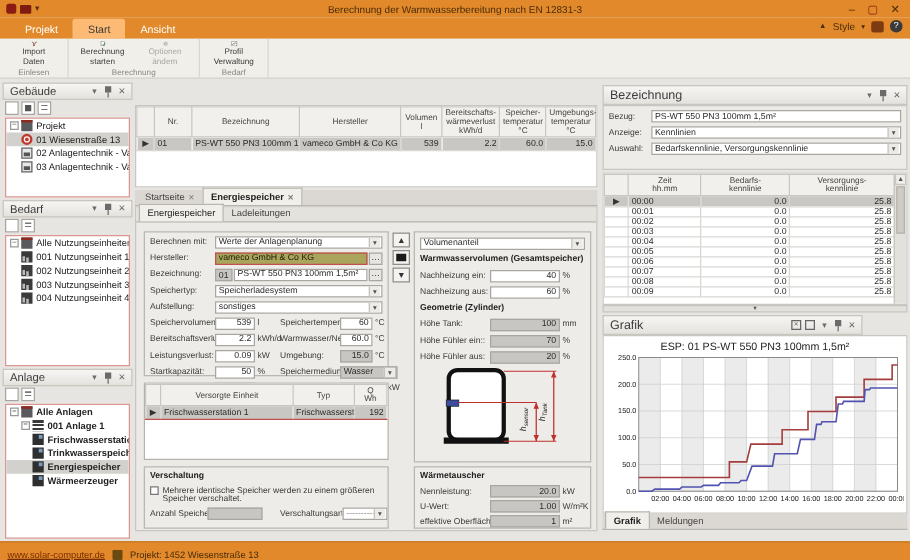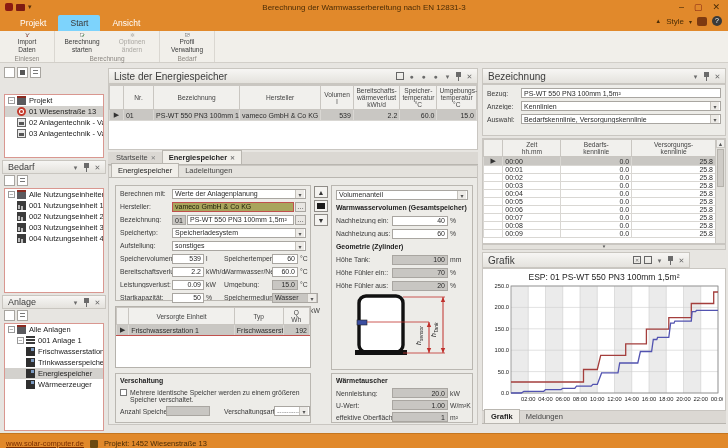--- a/index.html
+++ b/index.html
@@ -8,21 +8,21 @@
 
   
   .titlebar { position:absolute; left:0; top:0; width:728px; height:14px; background:#E1892B; display:flex; align-items:center; }
   .app-ico { width:8px; height:8px; background:#8B1A12; border-radius:2px; margin:0 3px 0 5px; }
   .qat-ico { width:9px; height:7px; background:#7E1C12; border-radius:1px; margin-right:3px; }
   .qat-dd { color:#5b3208; font-size:7px; }
   .title-text { position:absolute; left:0; right:0; text-align:center; color:#4a2c06; font-size:8px; }
   .win-btns { margin-left:auto; display:flex; gap:10px; padding-right:8px; color:#4a2c06; font-size:9px; z-index:2; }
   .tabstrip { position:absolute; left:0; top:14px; width:728px; height:17px; background:#E1892B; display:flex; align-items:flex-end; padding-left:8px; }
   .rtab { padding:3px 12px 3px; font-size:8.5px; color:#fff; }
-  .rtab.active { background:#7dd3fc; color:#3a3a3a; border-radius:2px 2px 0 0; }
+  .rtab.active { background:#fdba74; color:#3a3a3a; border-radius:2px 2px 0 0; }
   .ribbon-right { position:absolute; right:6px; top:16px; display:flex; align-items:center; gap:5px; color:#4a2c06; font-size:8px; }
   .rr-ico { width:10px; height:9px; background:#7E3A10; border-radius:2px; }
   .rr-help { width:10px; height:10px; background:#3a3a3a; color:#fff; border-radius:50%; font-size:7px; text-align:center; line-height:10px; }
   .ribbon { position:absolute; left:0; top:31px; width:728px; height:32px; background:#F1EFEA; border-bottom:1px solid #D2CFC9; display:flex; }
   .rgroup { position:relative; height:100%; display:flex; padding:1px 2px 9px; border-right:1px solid #DAD7D1; }
   .rgroup-label { position:absolute; left:0; right:0; bottom:0; text-align:center; font-size:6.5px; color:#8a8680; }
   .rbtn { width:50px; display:flex; flex-direction:column; align-items:center; padding-top:1px; }
   .rbtn .ico { width:13px; height:12px; margin-bottom:1px; }
   .rbtn .lbl { font-size:6.5px; line-height:1.15; text-align:center; color:#3a3a3a; }
   .rbtn.disabled .lbl { color:#aaa7a1; }
@@ -171,20 +171,28 @@
           <rect x="1" y="1" width="12" height="10" fill="#fff" stroke="#555" stroke-width="1"></rect>
           <path d="M2 9 L5 5 L7 7 L9 3 L12 6" stroke="#333" stroke-width="1.2" fill="none"></path>
         </svg>
       <div class="lbl"><span>Profil</span><br><span>Verwaltung</span></div>
     </div>
     <div class="rgroup-label">Bedarf</div>
   </div>
 </div>
 
 <div style="position:absolute; left:2px; top:66px; width:104px; height:92px;">
+  <div class="panel-caption">
+      <span>Gebäude</span>
+    <span class="cap-icons">
+        <span class="cap-ic">▾</span>
+        <span class="pin"></span>
+        <span class="cap-ic">✕</span>
+      </span>
+    </div>
   <div class="tool-row">
     <div class="tool-btn"></div>
     <div class="tool-btn dark"></div>
     <div class="tool-btn grid"></div>
   </div>
   <div class="tree-box" id="tree-gebaeude" style="top:28px; bottom:0;">
       <div class="tree-item" style="padding-left: 3px;">
         <span class="expander">–</span>
         <span class="ticon ic-building"></span>
         <span>Projekt</span>
@@ -248,21 +256,21 @@
     <span class="cap-icons">
         <span class="cap-ic">▾</span>
         <span class="pin"></span>
         <span class="cap-ic">✕</span>
       </span>
     </div>
   <div class="tool-row">
     <div class="tool-btn"></div>
     <div class="tool-btn grid"></div>
   </div>
-  <div class="tree-box" id="tree-anlage" style="top:28px; bottom:0;">
+  <div class="tree-box" id="tree-anlage" style="top:28px; bottom:0;font-weight:bold;">
       <div class="tree-item" style="padding-left: 3px;">
         <span class="expander">–</span>
         <span class="ticon ic-building"></span>
         <span>Alle Anlagen</span>
       </div>
       <div class="tree-item" style="padding-left: 12px;">
         <span class="expander">–</span>
         <span class="ticon ic-anlage"></span>
         <span>001 Anlage 1</span>
       </div>
@@ -279,32 +287,20 @@
         <span>Energiespeicher</span>
       </div>
       <div class="tree-item" style="padding-left: 21px;">
         <span class="ticon ic-comp"></span>
         <span>Wärmeerzeuger</span>
       </div>
     </div>
 </div>
 
 <div style="position:absolute; left:108px; top:68px; width:370px; height:357px;">
-  <div class="panel-caption" style="font-size:10px; height:16px;">
-    <span>Liste der Energiespeicher</span>
-    <span class="cap-icons">
-      <span class="cap-ic" style="border:1px solid #666; width:8px; height:8px;"></span>
-      <span class="cap-ic">●</span>
-      <span class="cap-ic">●</span>
-      <span class="cap-ic">●</span>
-      <span class="cap-ic">▾</span>
-      <span class="pin"></span>
-      <span class="cap-ic">✕</span>
-    </span>
-  </div>
   <div style="position:absolute; left:0; top:16px; width:370px; height:66px; background:#fff; border:1px solid #C9C6C1;">
     <div id="liste-table">
         <table class="grid">
           <colgroup>
             <col style="width: 12px;">
             <col style="width: 26px;">
             <col style="width: 74px;">
             <col style="width: 70px;">
             <col style="width: 28px;">
             <col style="width: 40px;">

